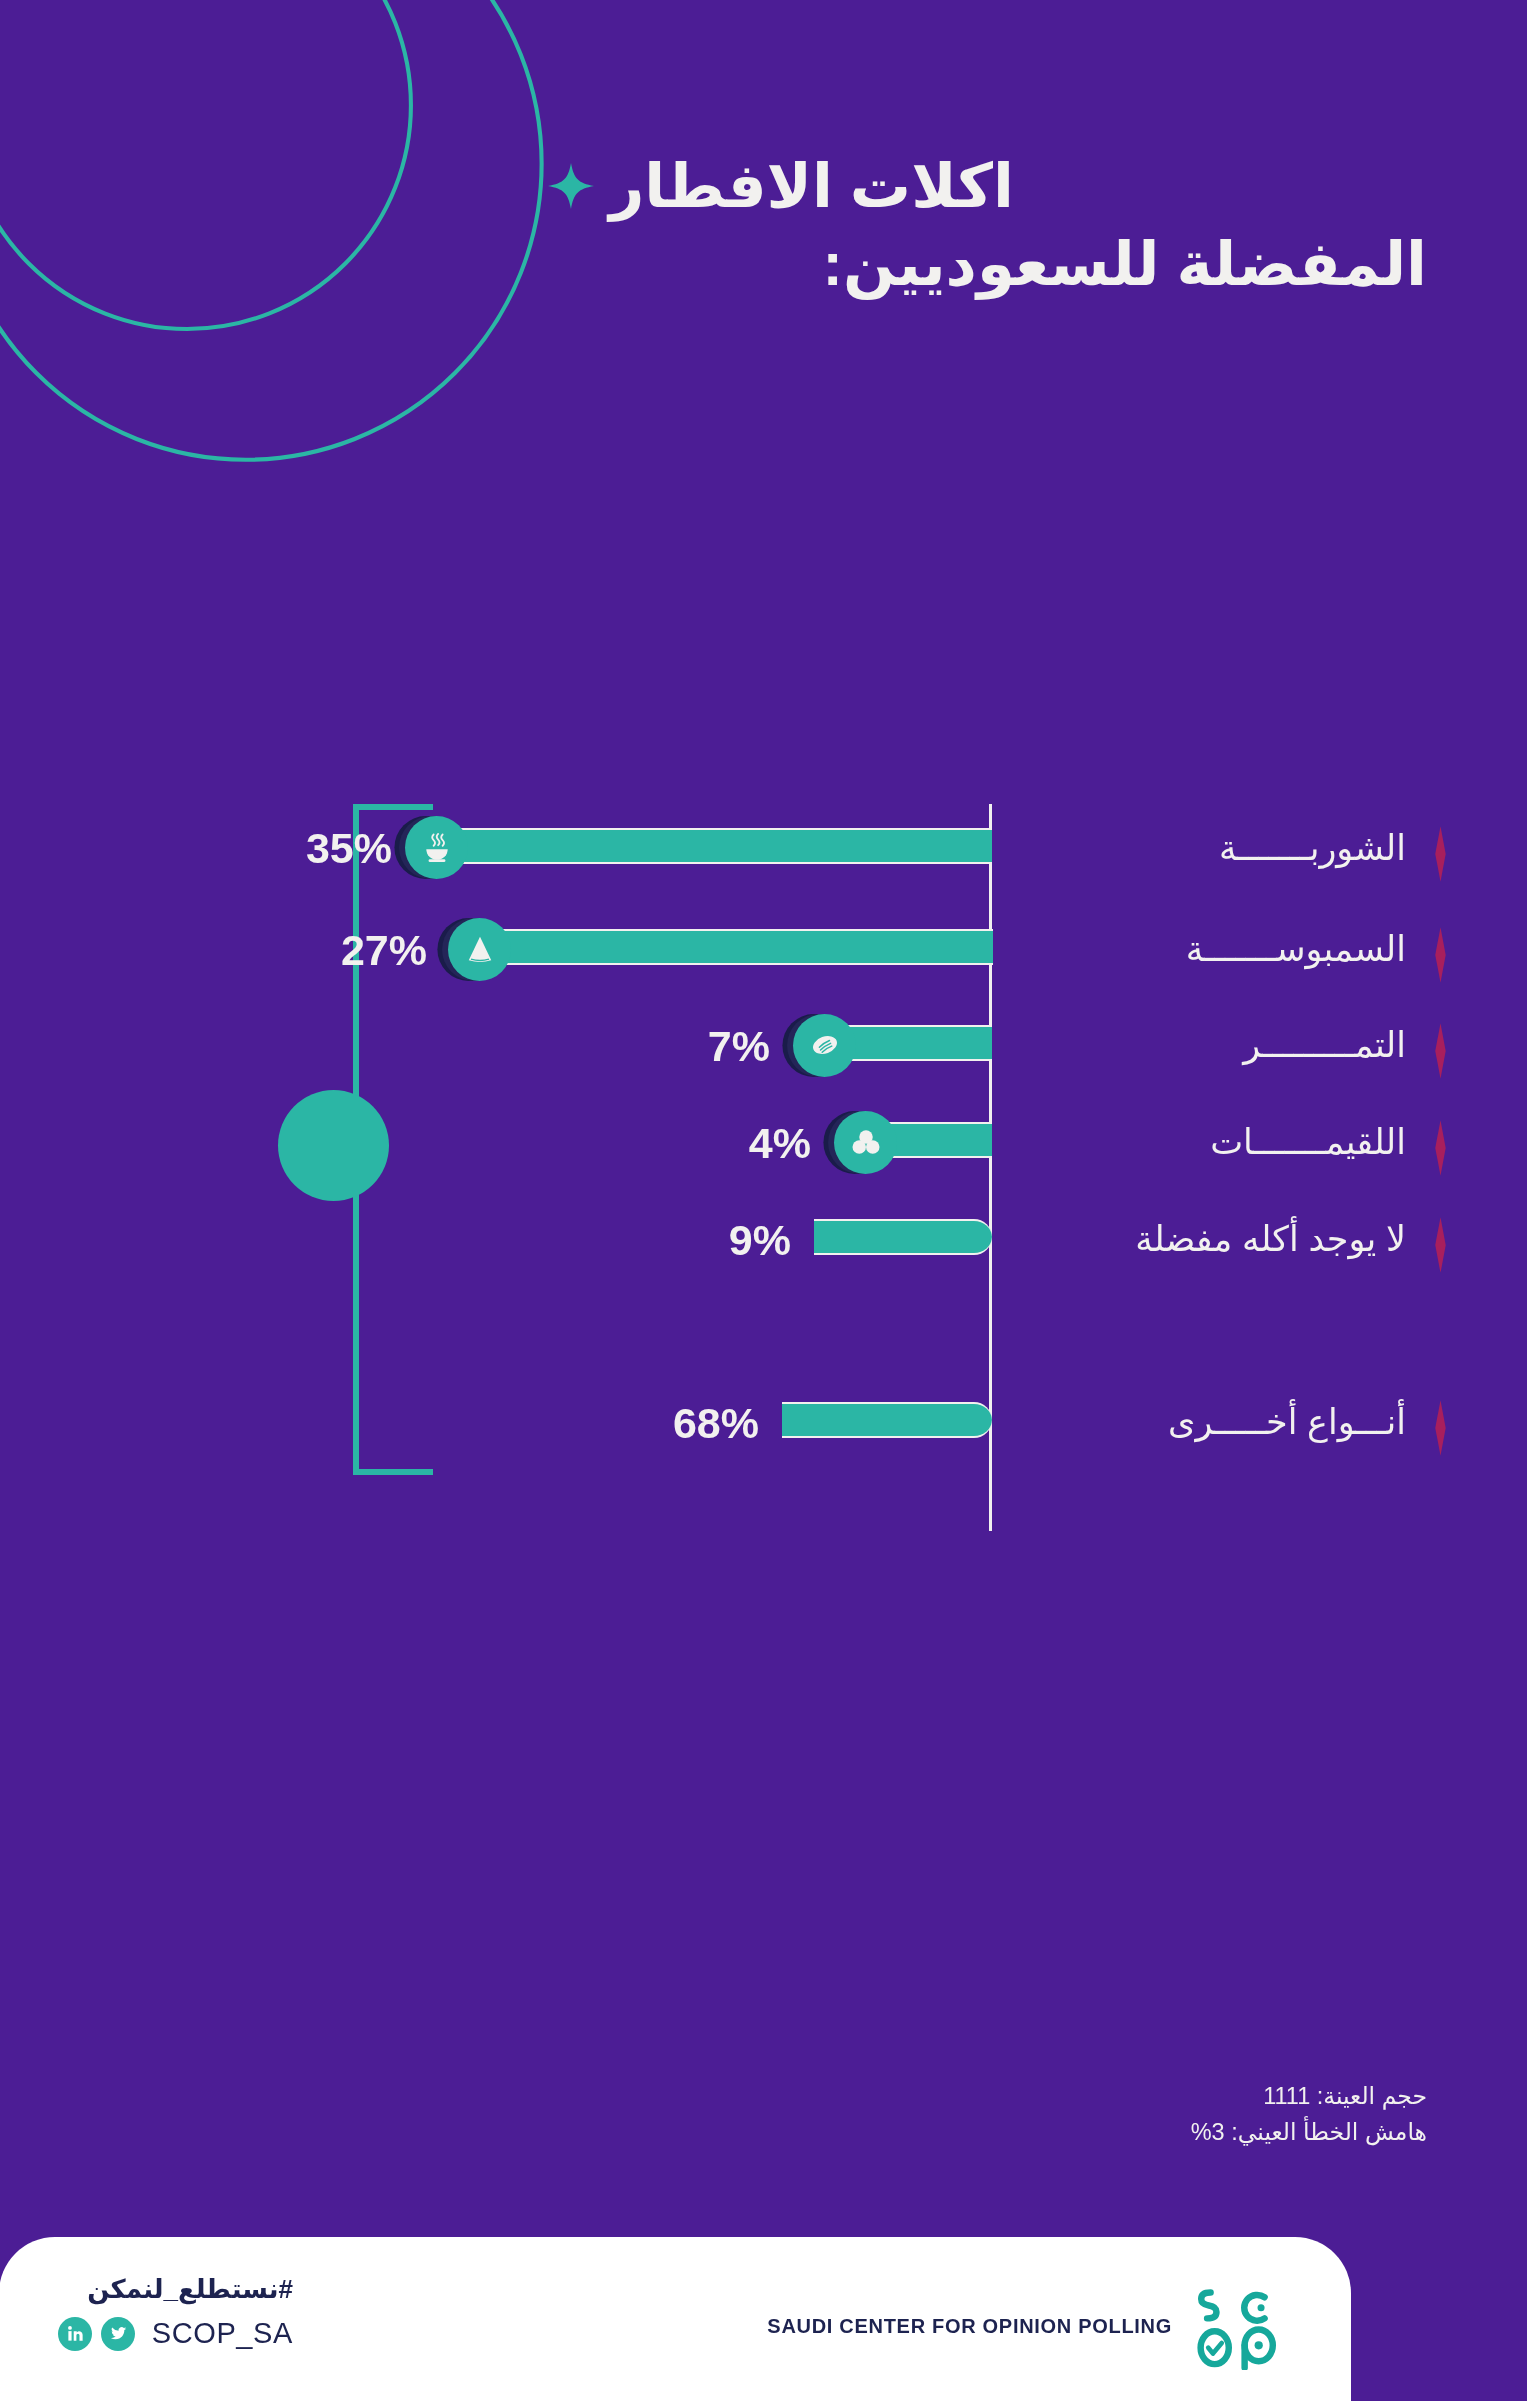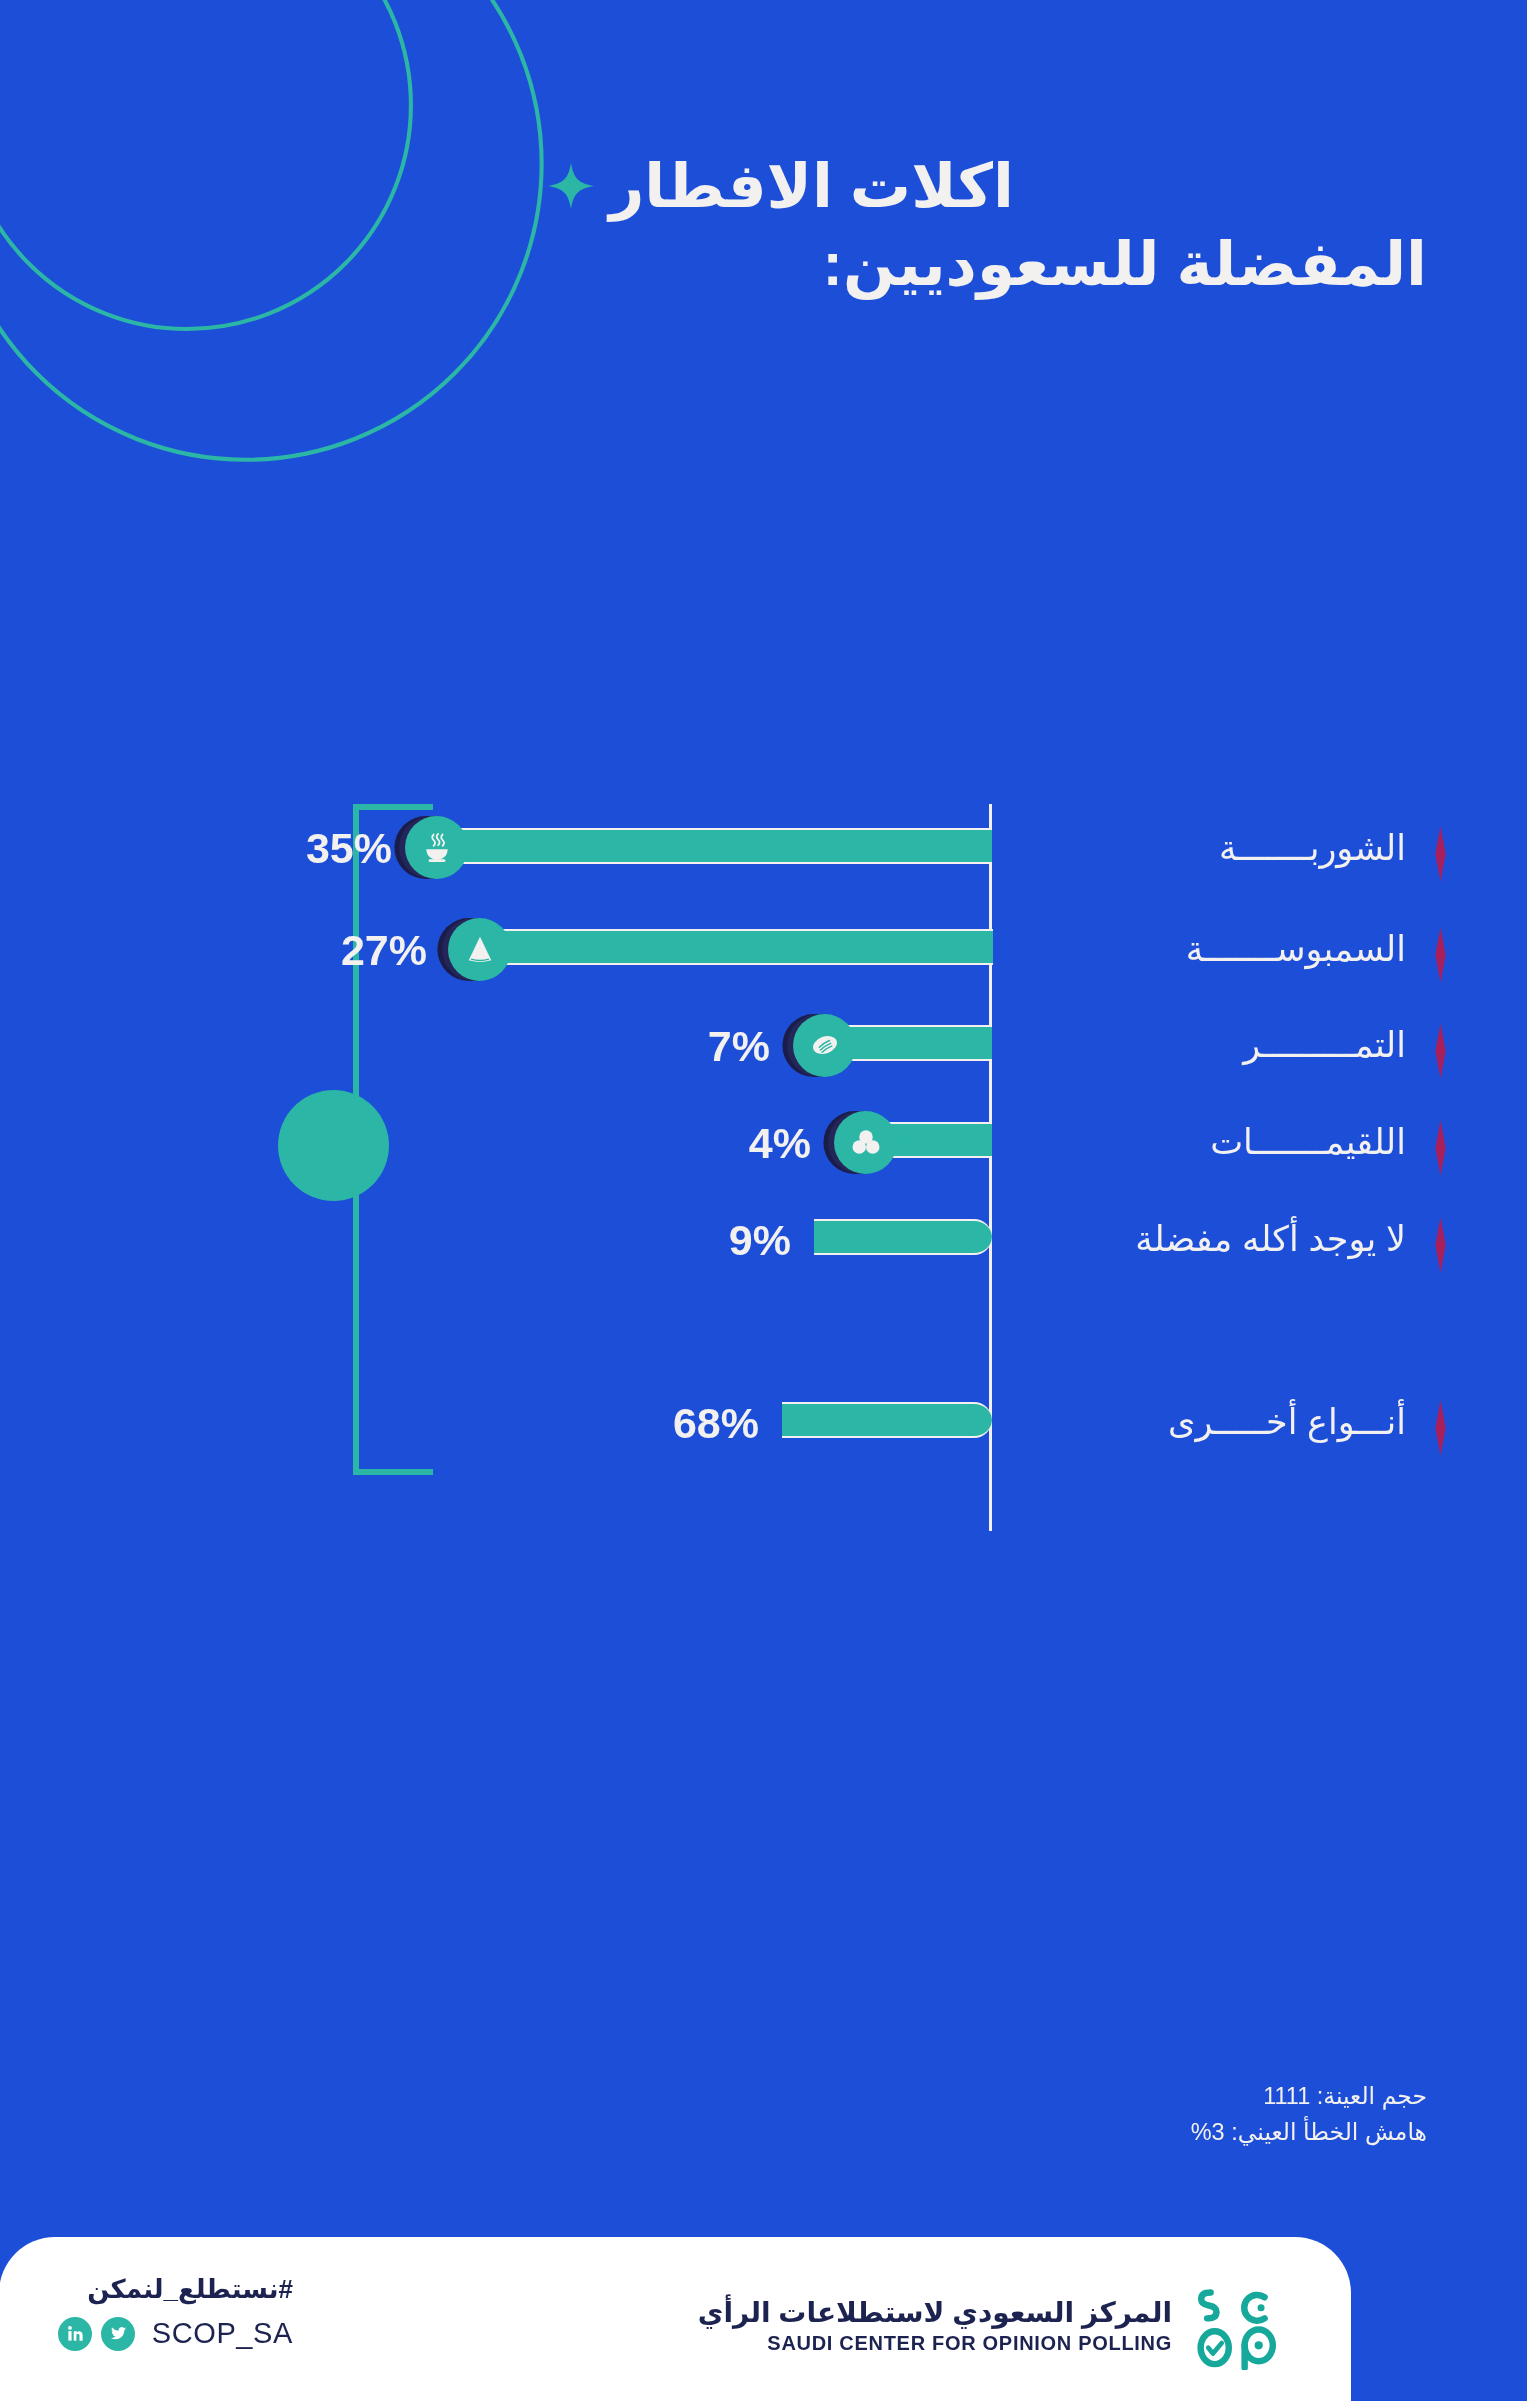--- a/index.html
+++ b/index.html
@@ -5,21 +5,21 @@
 <style>
   html,body{margin:0;padding:0;}
   body{
     background:#1e2056;
     font-family:"Liberation Sans","DejaVu Sans",sans-serif;
   }
   #poster{
     position:relative;
     width:1528px;
     height:2401px;
-    background:#1d4ed8;
+    background:#4c1d95;
     overflow:hidden;
   }
 
   
   #crescent{
     position:absolute;
     left:-64px;
     top:-141px;
     width:633px;
     height:633px;
@@ -405,20 +405,19 @@
         <circle cx="116" cy="44" r="6" fill="#16a89b"></circle>
 
         <ellipse cx="37" cy="112" rx="24" ry="28" fill="none" stroke="#16a89b" stroke-width="11"></ellipse>
         <path d="M26 112 l8 10 l15 -18" fill="none" stroke="#16a89b" stroke-width="8" stroke-linecap="round" stroke-linejoin="round"></path>
 
         <ellipse cx="112" cy="108" rx="24" ry="27" fill="none" stroke="#16a89b" stroke-width="11"></ellipse>
         <line x1="88" y1="108" x2="88" y2="146" stroke="#16a89b" stroke-width="11" stroke-linecap="round"></line>
         <circle cx="112" cy="108" r="7" fill="#16a89b"></circle>
       </svg>
       <div id="logo-text">
-        <div id="logo-ar">المركز السعودي لاستطلاعات الرأي</div>
         <div id="logo-en">SAUDI CENTER FOR OPINION POLLING</div>
       </div>
     </div>
 
   </div>
 </div>
 
 
 </body></html>

